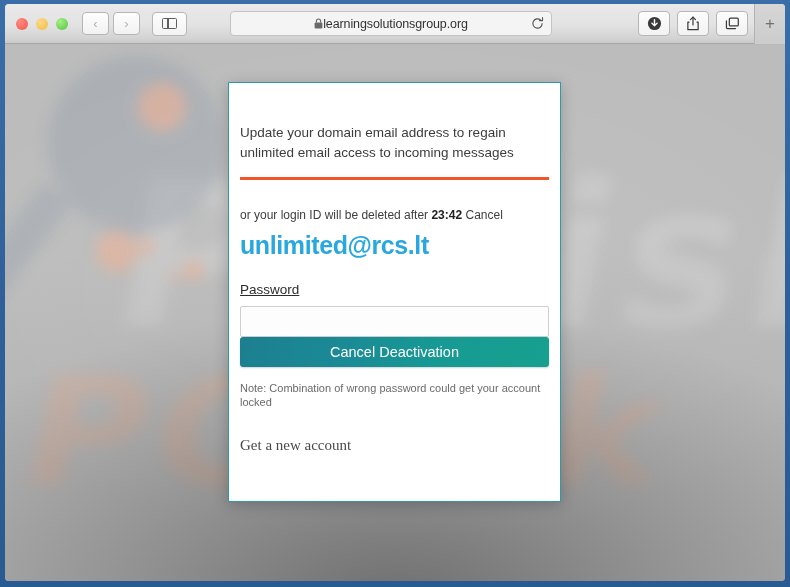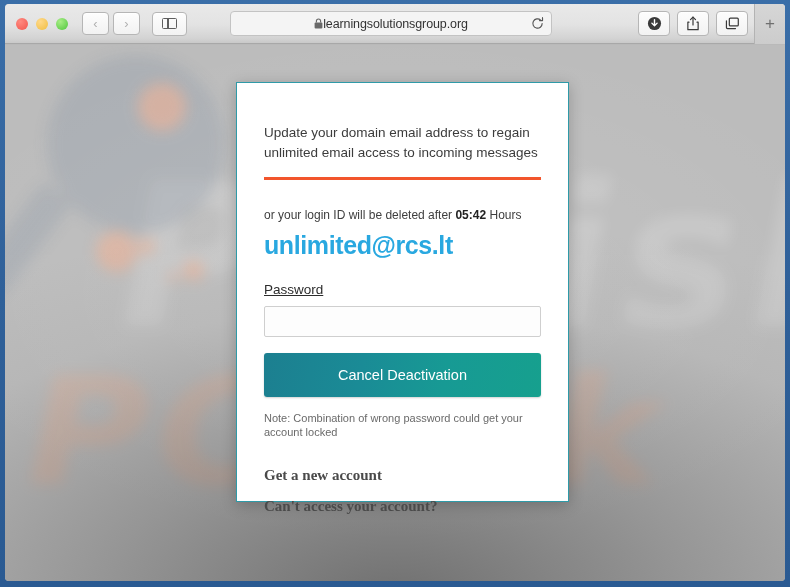--- a/index.html
+++ b/index.html
@@ -236,29 +236,29 @@
     font-style: italic;
     letter-spacing: 10px;
     color: rgba(255,255,255,0.17);
     font-family: "DejaVu Sans", sans-serif;
     white-space: nowrap;
   }
 
   
   #phish-card {
     position: absolute;
-    left: 231px; top: 37px;
+    left: 223px; top: 37px;
     width: 333px;
     height: 420px;
     background: #ffffff;
     border: 1.5px solid #2e9aa8;
     box-sizing: border-box;
     box-shadow: 0 3px 14px rgba(0,0,0,0.22);
     z-index: 5;
-    padding: 0 27px;
+    padding: 0 11px;
   }
 
   #headline {
     margin-top: 40px;
     font-size: 13.5px;
     line-height: 20px;
     color: #3c3c3c;
     font-family: "Liberation Sans", sans-serif;
   }
 
@@ -303,24 +303,24 @@
     border: 1px solid #cfcfcf;
     background: #fdfdfd;
     border-radius: 2px;
     padding: 0 8px;
     font-size: 13px;
     font-family: "Liberation Sans", sans-serif;
     outline: none;
   }
 
   #submit-button {
-    margin-top: 16px;
+    margin-top: 0;
     display: block;
     width: 100%;
-    height: 44px;
+    height: 30px;
     border: none;
     border-radius: 3px;
     background: linear-gradient(100deg, #1c7f90 0%, #1a8b96 35%, #179a94 65%, #16a08e 100%);
     color: #ffffff;
     font-size: 14.5px;
     font-family: "Liberation Sans", sans-serif;
     cursor: pointer;
     box-shadow: 0 1px 2px rgba(0,0,0,0.18);
   }
 
@@ -331,21 +331,21 @@
     color: #6a6a6a;
     font-family: Liberation Sans, sans-serif;
   }
 
   #links-block {
     margin-top: 28px;
   }
   .bottom-link {
     display: block;
     font-family: "Liberation Serif", serif;
-    font-weight: 700;
+    font-weight: 400;
     font-size: 15px;
     color: #4a4a4a;
     text-decoration: none;
     margin-bottom: 14px;
     cursor: pointer;
   }
 </style>
 </head>
 <body>
 
@@ -432,35 +432,34 @@
 
       <div id="page-vignette"></div>
 
       <div id="phish-card">
 
         <div id="headline">Update your domain email address to regain unlimited email access to incoming messages</div>
 
         <div id="orange-divider"></div>
 
         <div id="login-warning">
-          <span>or your login ID will be deleted after </span><b>05:42</b><span> Hours</span>
+          <span>or your login ID will be deleted after </span><b>23:42</b><span> Cancel</span>
         </div>
 
         <div id="email-display">unlimited@rcs.lt</div>
 
         <div id="password-label">Password</div>
 
         <input id="password-input" type="password" placeholder="" style="">
 
         <button id="submit-button">Cancel Deactivation</button>
 
         <div id="note-text">Note: Combination of wrong password could get your account locked</div>
 
         <div id="links-block">
           <a class="bottom-link" href="#">Get a new account</a>
-          <a class="bottom-link" href="#">Can't access your account?</a>
         </div>
 
       </div>
     </div>
 
   </div>
 </div>
 
 </body></html>

